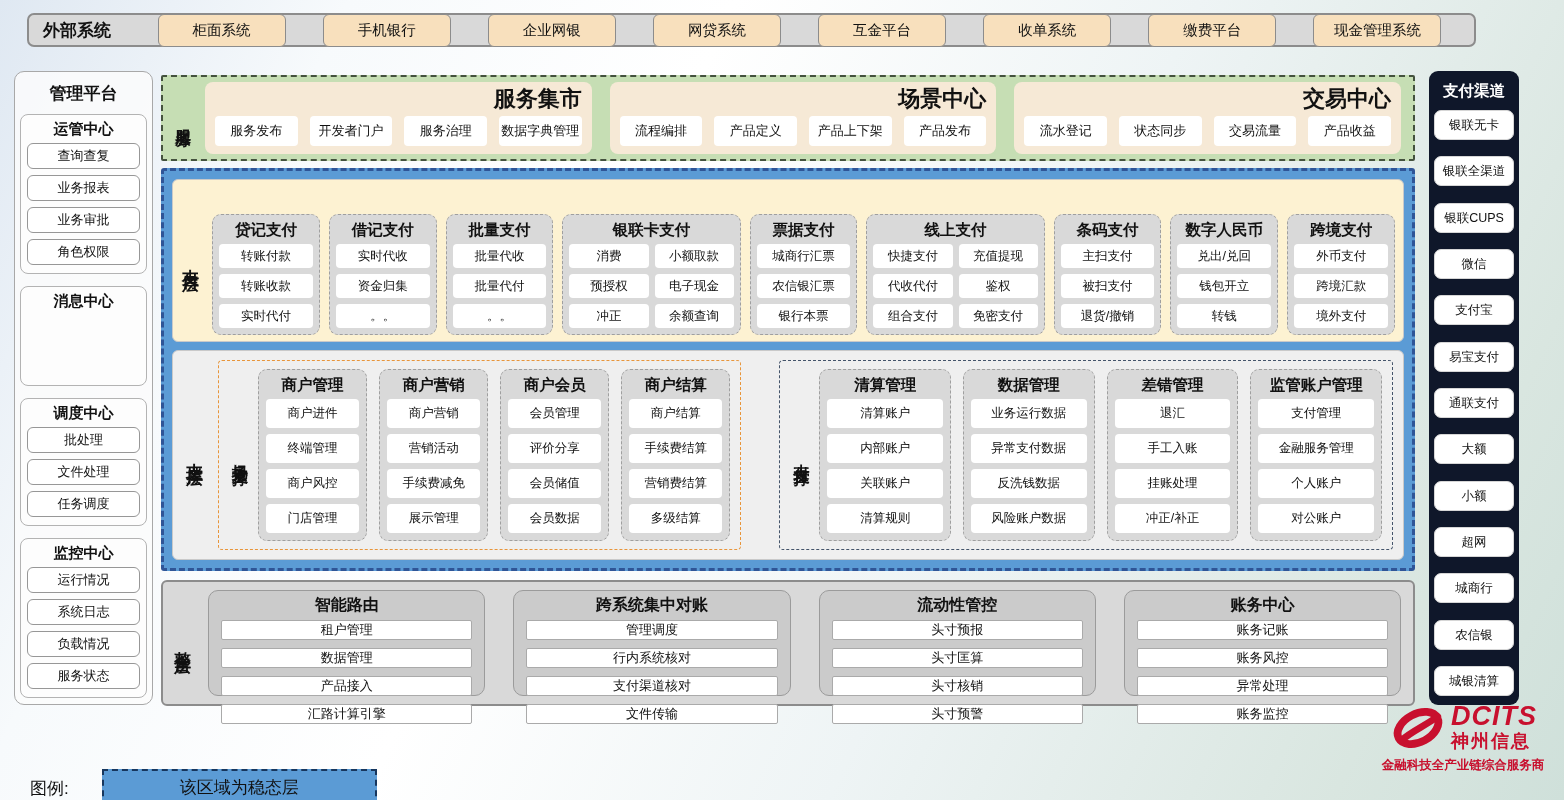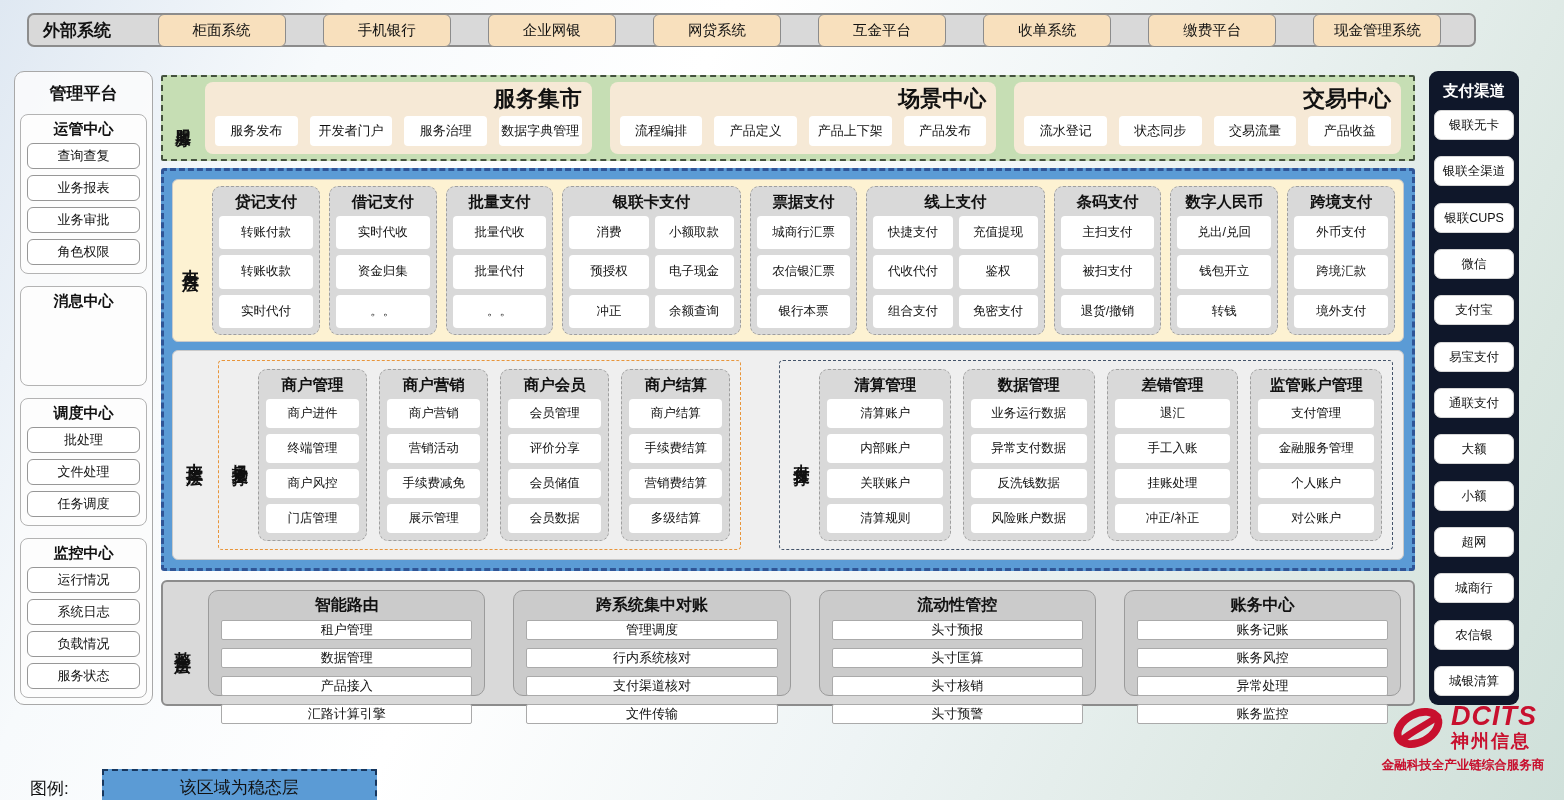--- a/index.html
+++ b/index.html
@@ -66,21 +66,21 @@
   .stable {
     position:absolute; left:161px; top:168px; width:1254px; height:403px;
     background:var(--stable-blue,#5b9bd5); border:3px dashed #2f5597; border-radius:3px;
     padding:8px; display:flex; flex-direction:column; gap:8px;
   }
   
   .payment {
     height:163px; background:var(--payment-cream,#fdf2d2); border:1px solid #c9c9c9; border-radius:6px;
     display:flex; align-items:stretch; gap:10px; padding:6px 8px 6px 6px;
   }
-  .pay-cols { flex:1; display:flex; gap:9px; }
+  .pay-cols { flex:1; display:flex; gap:9px;margin-top:28px; }
   .pay-cols .module {
     flex:1 1 0; min-width:fit-content; background:var(--module-gray,#d9d9d9);
     border:1.5px dashed #9f9f9f; border-radius:9px; padding:3px 6px 6px;
     display:flex; flex-direction:column;
   }
   .pay-cols .module.cols2 { flex:1.75 1 0; }
   .pay-cols .m-title { font-weight:bold; font-size:15.5px; text-align:center; padding:2px 0 3px; white-space:nowrap; }
   .pay-cols .m-grid { flex:1; display:grid; grid-template-rows:repeat(3,1fr); gap:6px; }
   .pay-cols .cols2 .m-grid { grid-template-columns:1fr 1fr; }
   .m-cell {

